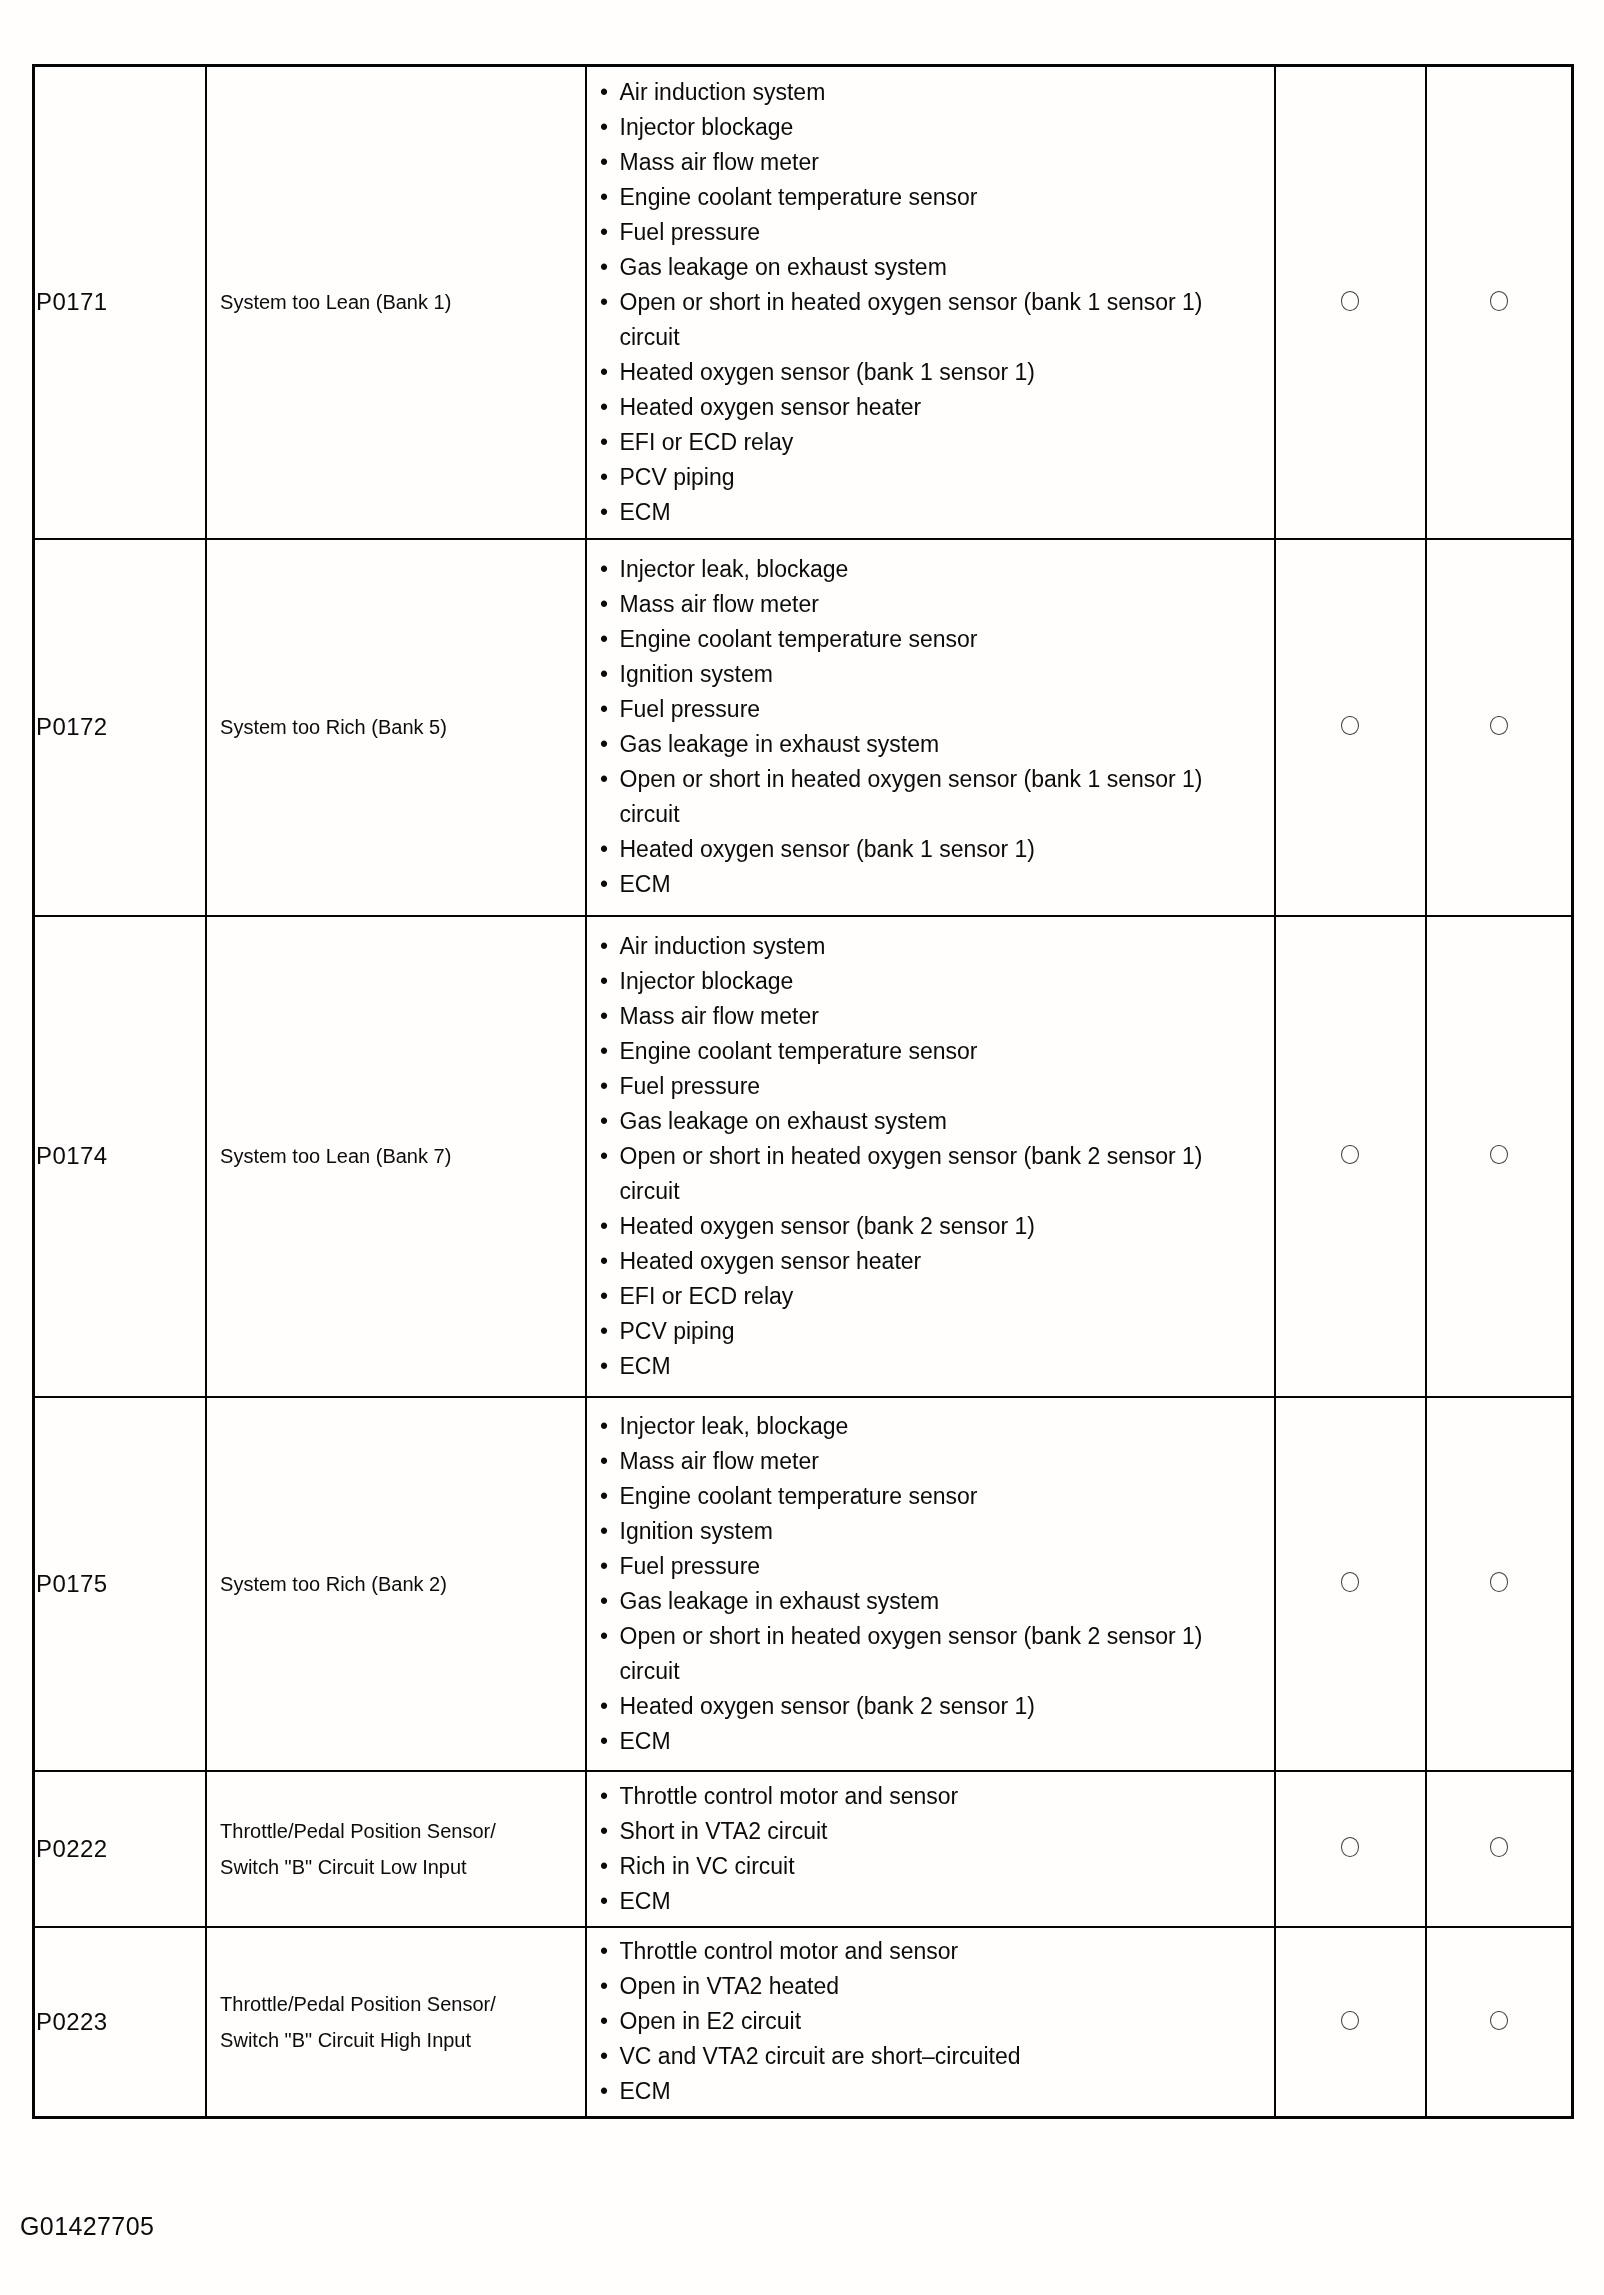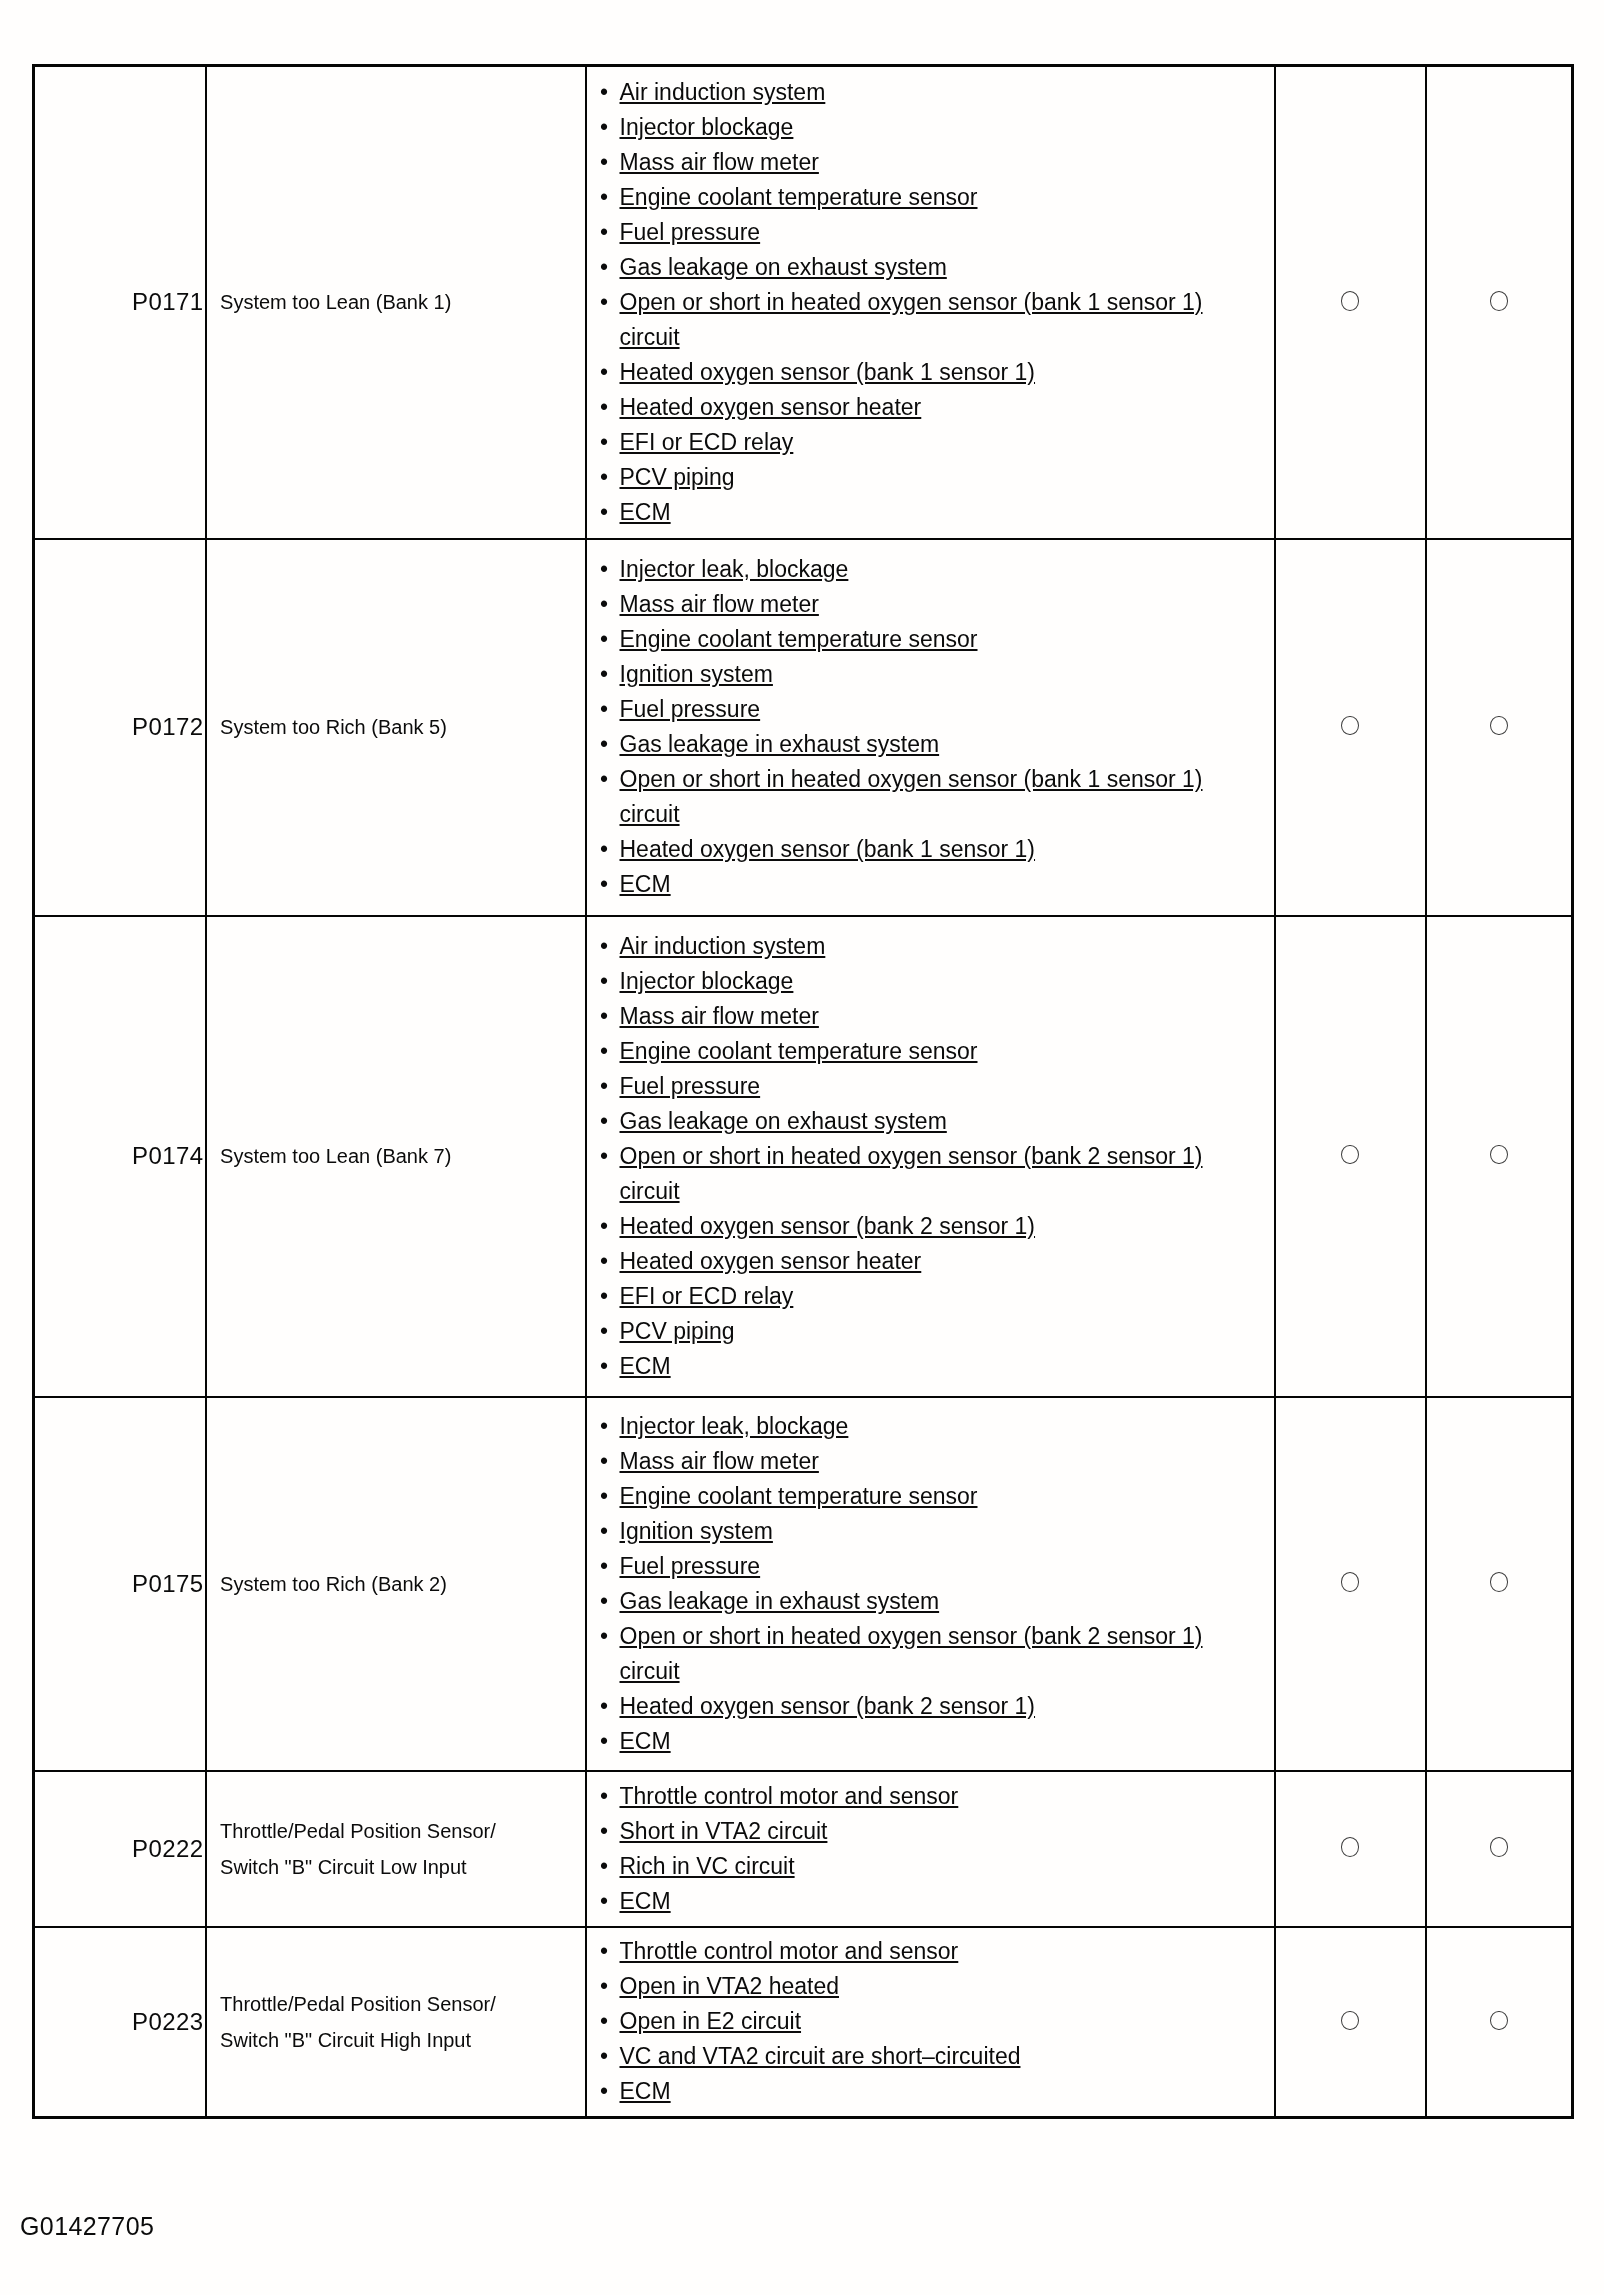--- a/index.html
+++ b/index.html
@@ -43,21 +43,21 @@
   
   tr.r0 { height: 473px; }
   tr.r1 { height: 377px; }
   tr.r2 { height: 481px; }
   tr.r3 { height: 374px; }
   tr.r4 { height: 81px;  }
   tr.r5 { height: 156px; }
   tr.r6 { height: 186px; }
 
   td.code {
-    text-align: right;
+    text-align: left;
     vertical-align: middle;
     font-size: 24px;
     letter-spacing: 0.4px;
   }
   td.desc {
     vertical-align: middle;
     padding: 0 12px 0 13.6px;
     font-size: 20px;
     line-height: 36px;
     white-space: pre-line;
@@ -65,21 +65,20 @@
   td.causes {
     vertical-align: middle;
     padding: 6.8px 8.5px 6.8px 11px;
     font-size: 23px;
   }
   .bi {
     position: relative;
     padding-left: 22px;
     line-height: 35px;
     white-space: pre-line;
-    text-decoration: underline;
   }
   .bi::before {
     content: "\2022";
     position: absolute;
     left: 2.6px;
     top: 0;
     font-size: 23px;
     line-height: 35px;
   }
   td.mark {

